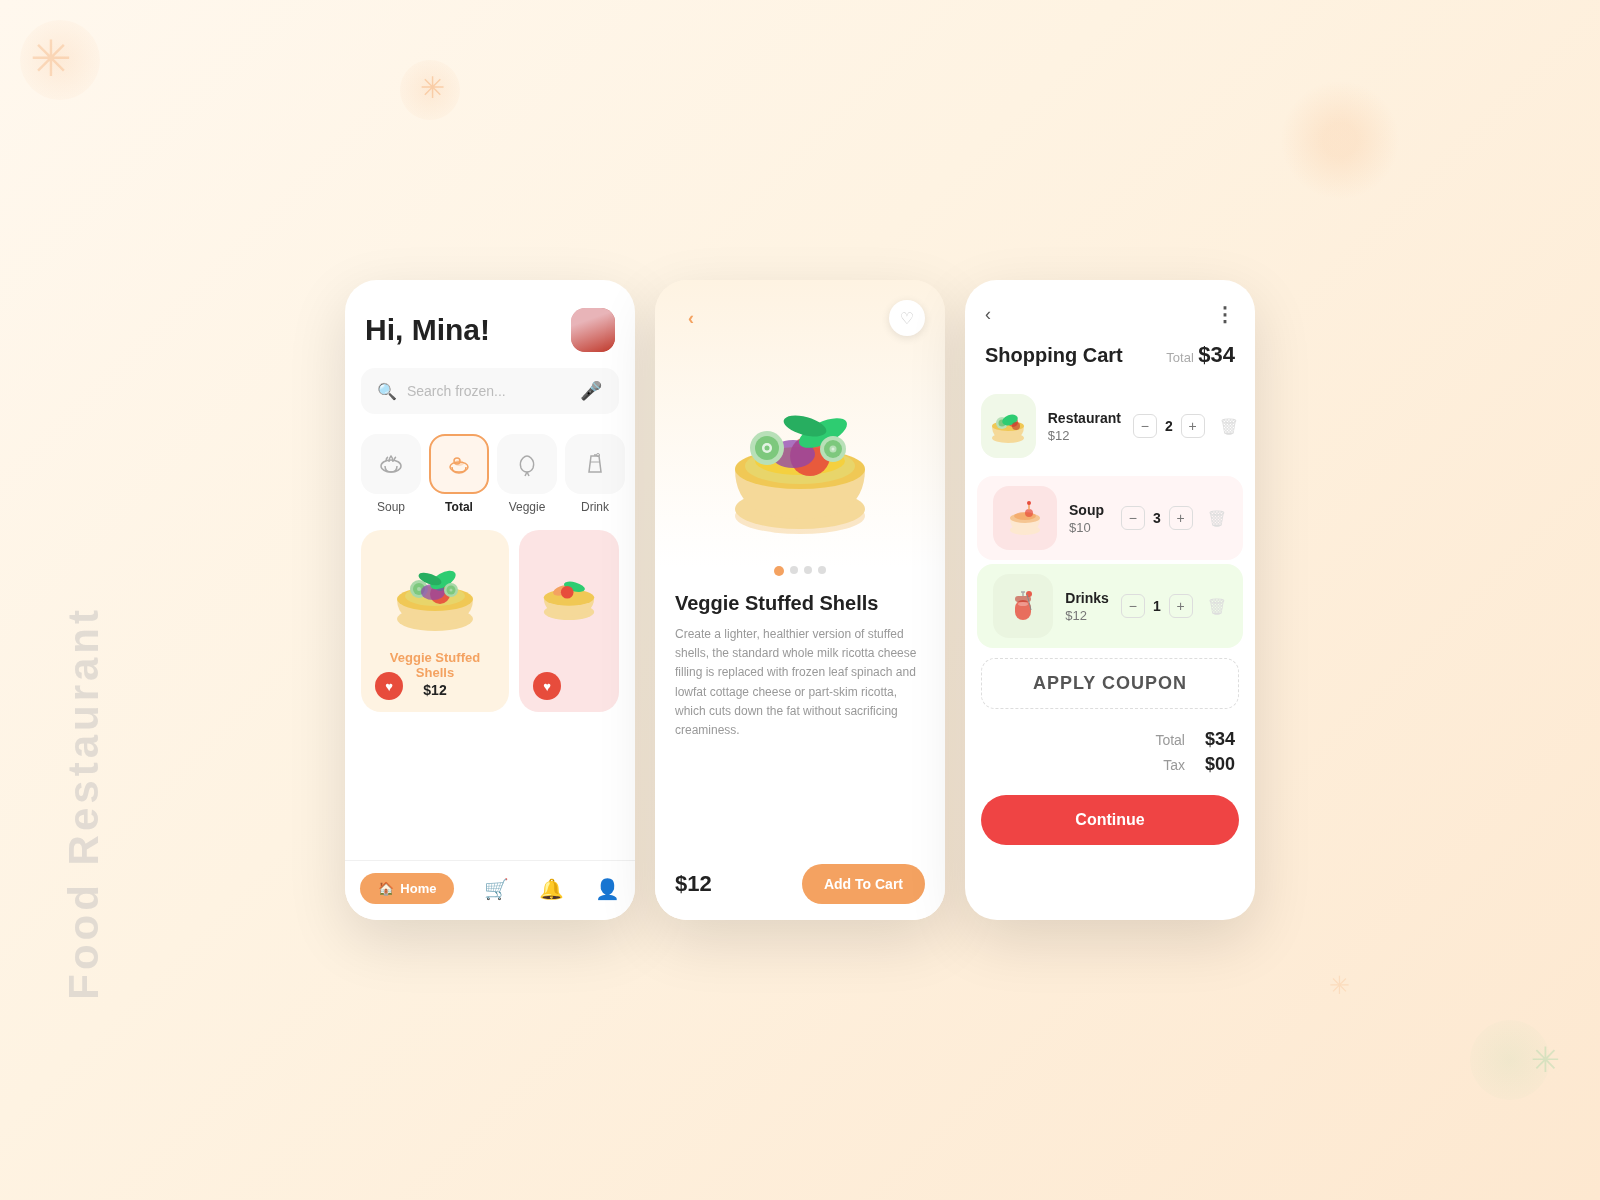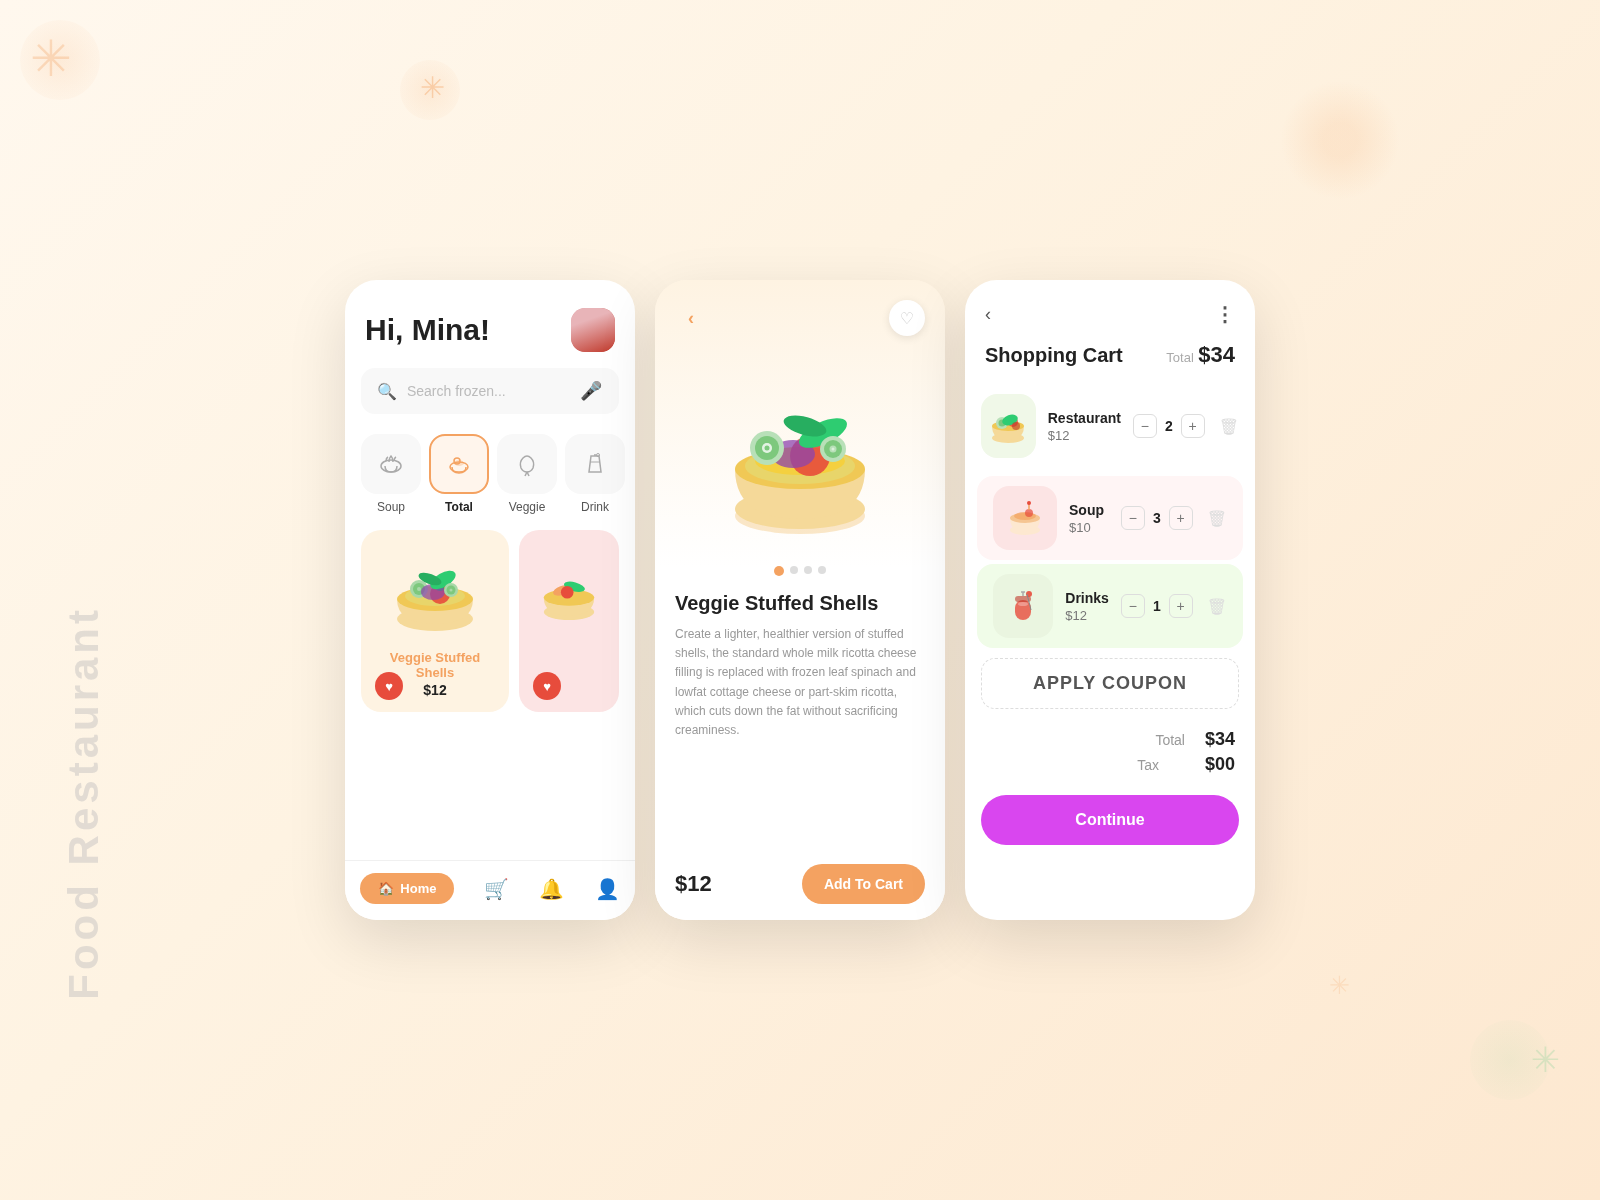--- a/index.html
+++ b/index.html
@@ -481,26 +481,25 @@
     }
     .total-row-value {
       font-size: 18px;
       font-weight: 800;
       color: #222;
     }
     .tax-row-value {
       font-size: 18px;
       font-weight: 800;
       color: #222;
-      margin-left: 26px;
     }
 
     .continue-btn {
       margin: 10px 16px 0;
-      background: #d946ef;
+      background: #ef4444;
       border-radius: 28px;
       padding: 16px;
       text-align: center;
       font-size: 16px;
       font-weight: 700;
       color: white;
     }
   </style>
 </head>
 <body>

